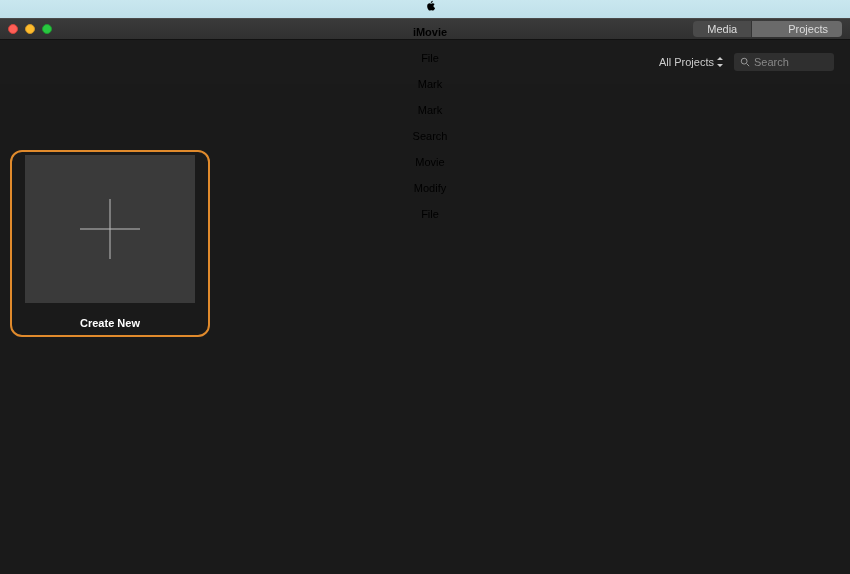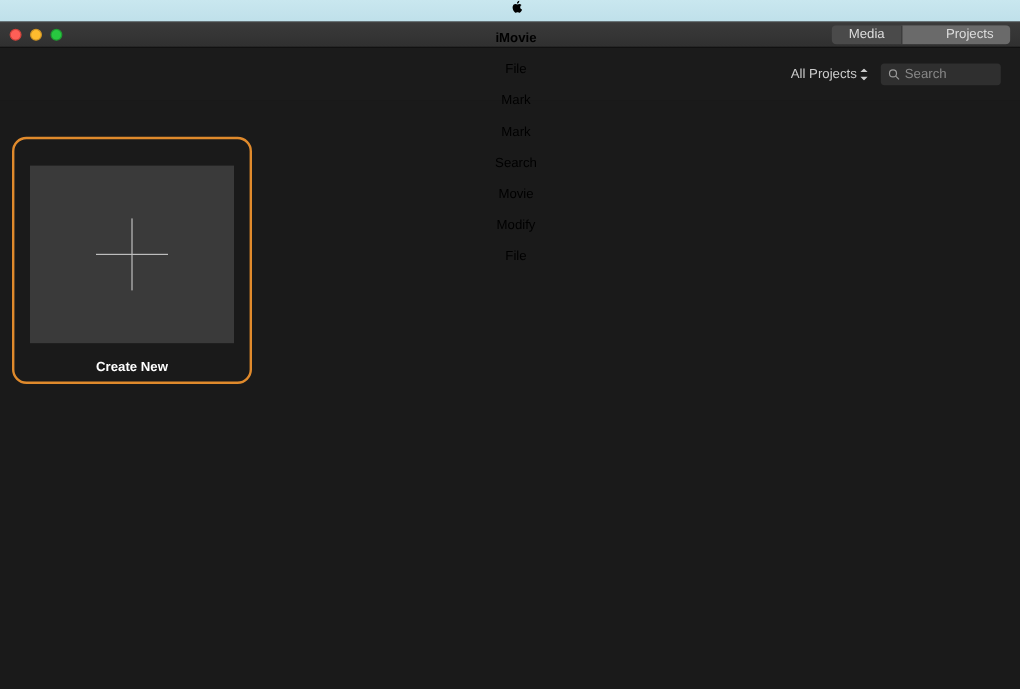--- a/index.html
+++ b/index.html
@@ -115,21 +115,22 @@
     height:148px;
     margin:0 auto 12px auto;
     background:#444;
     display:flex;
     align-items:center;
     justify-content:center;
   }
   .card.createnew {
     border:2px solid #e08a2c;
     border-radius:12px;
-    padding:22px 0 6px 0;
+    padding:3px 0 6px 0;
+    margin-top:36px;
   }
   .card.createnew .thumb{
     background:#3a3a3a;
   }
   .plus {
     position:relative;
     width:60px; height:60px;
   }
   .plus::before, .plus::after{
     content:"";

